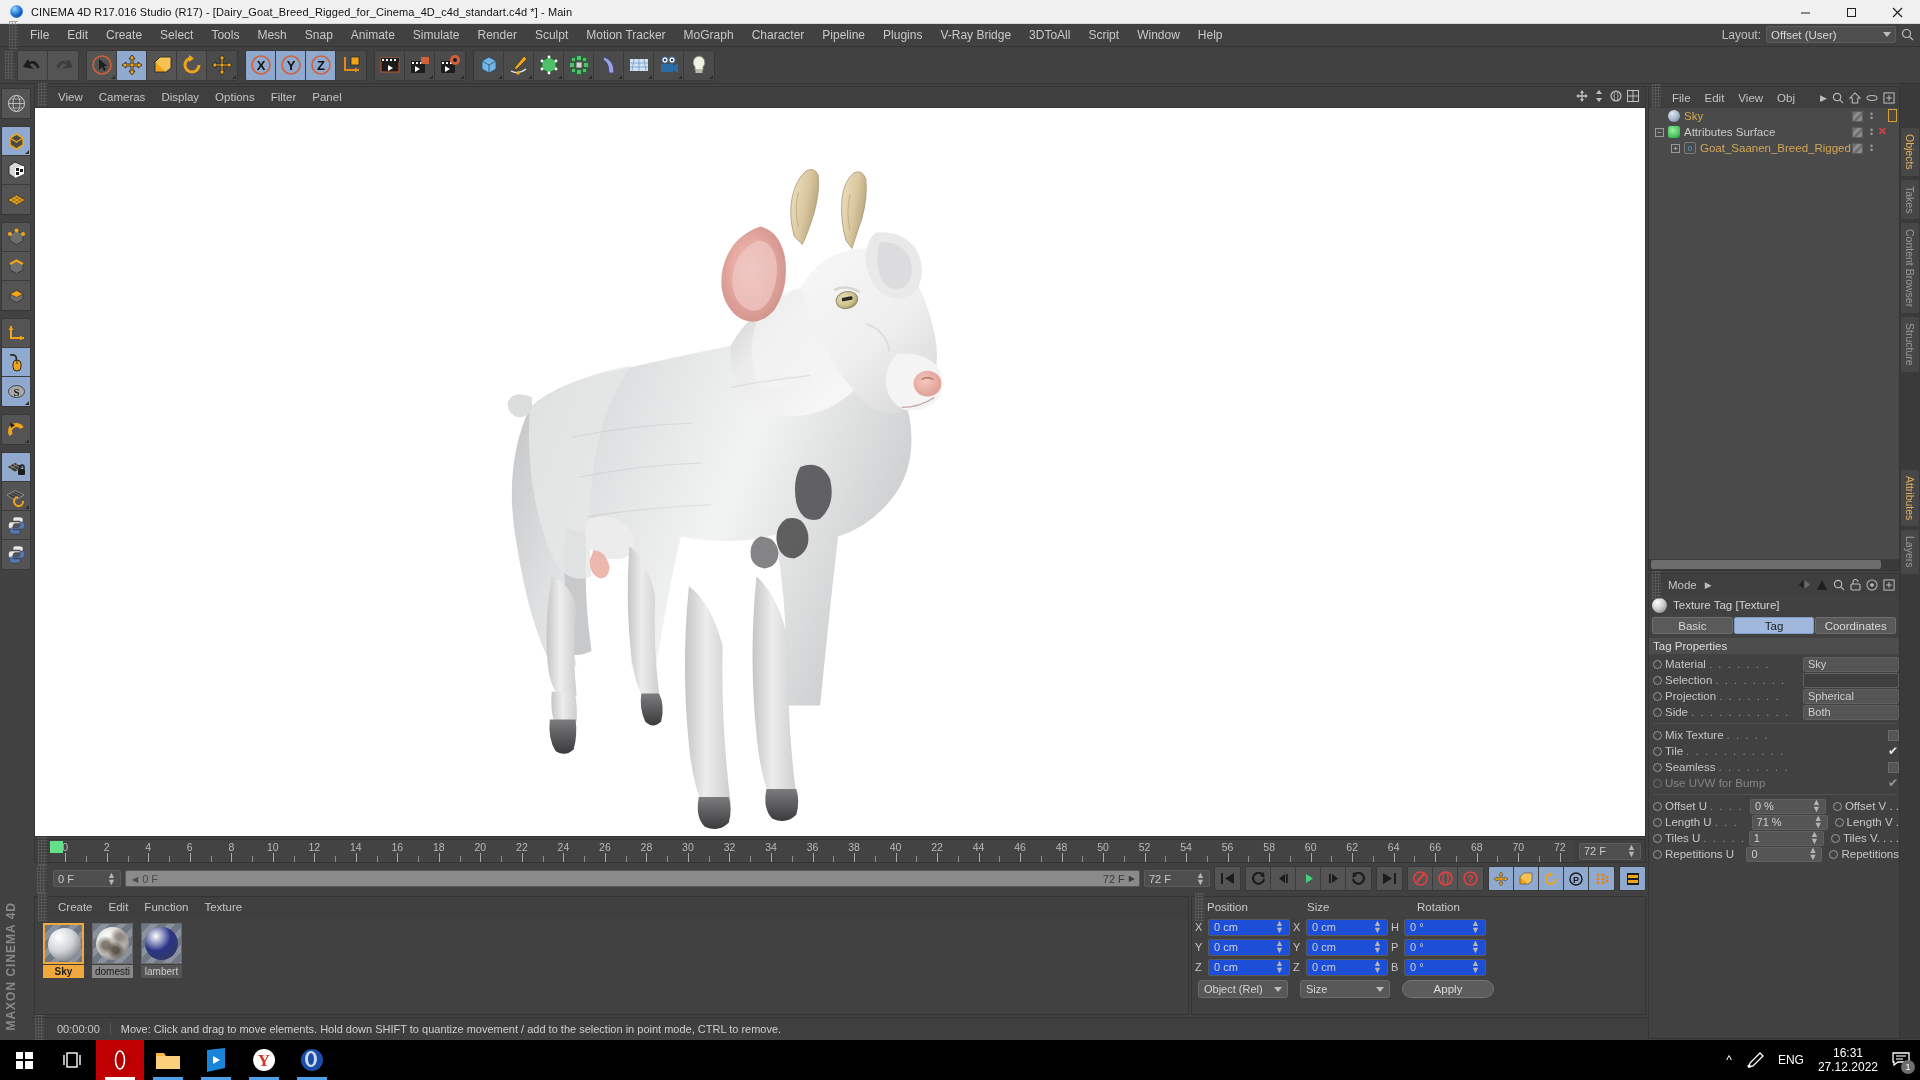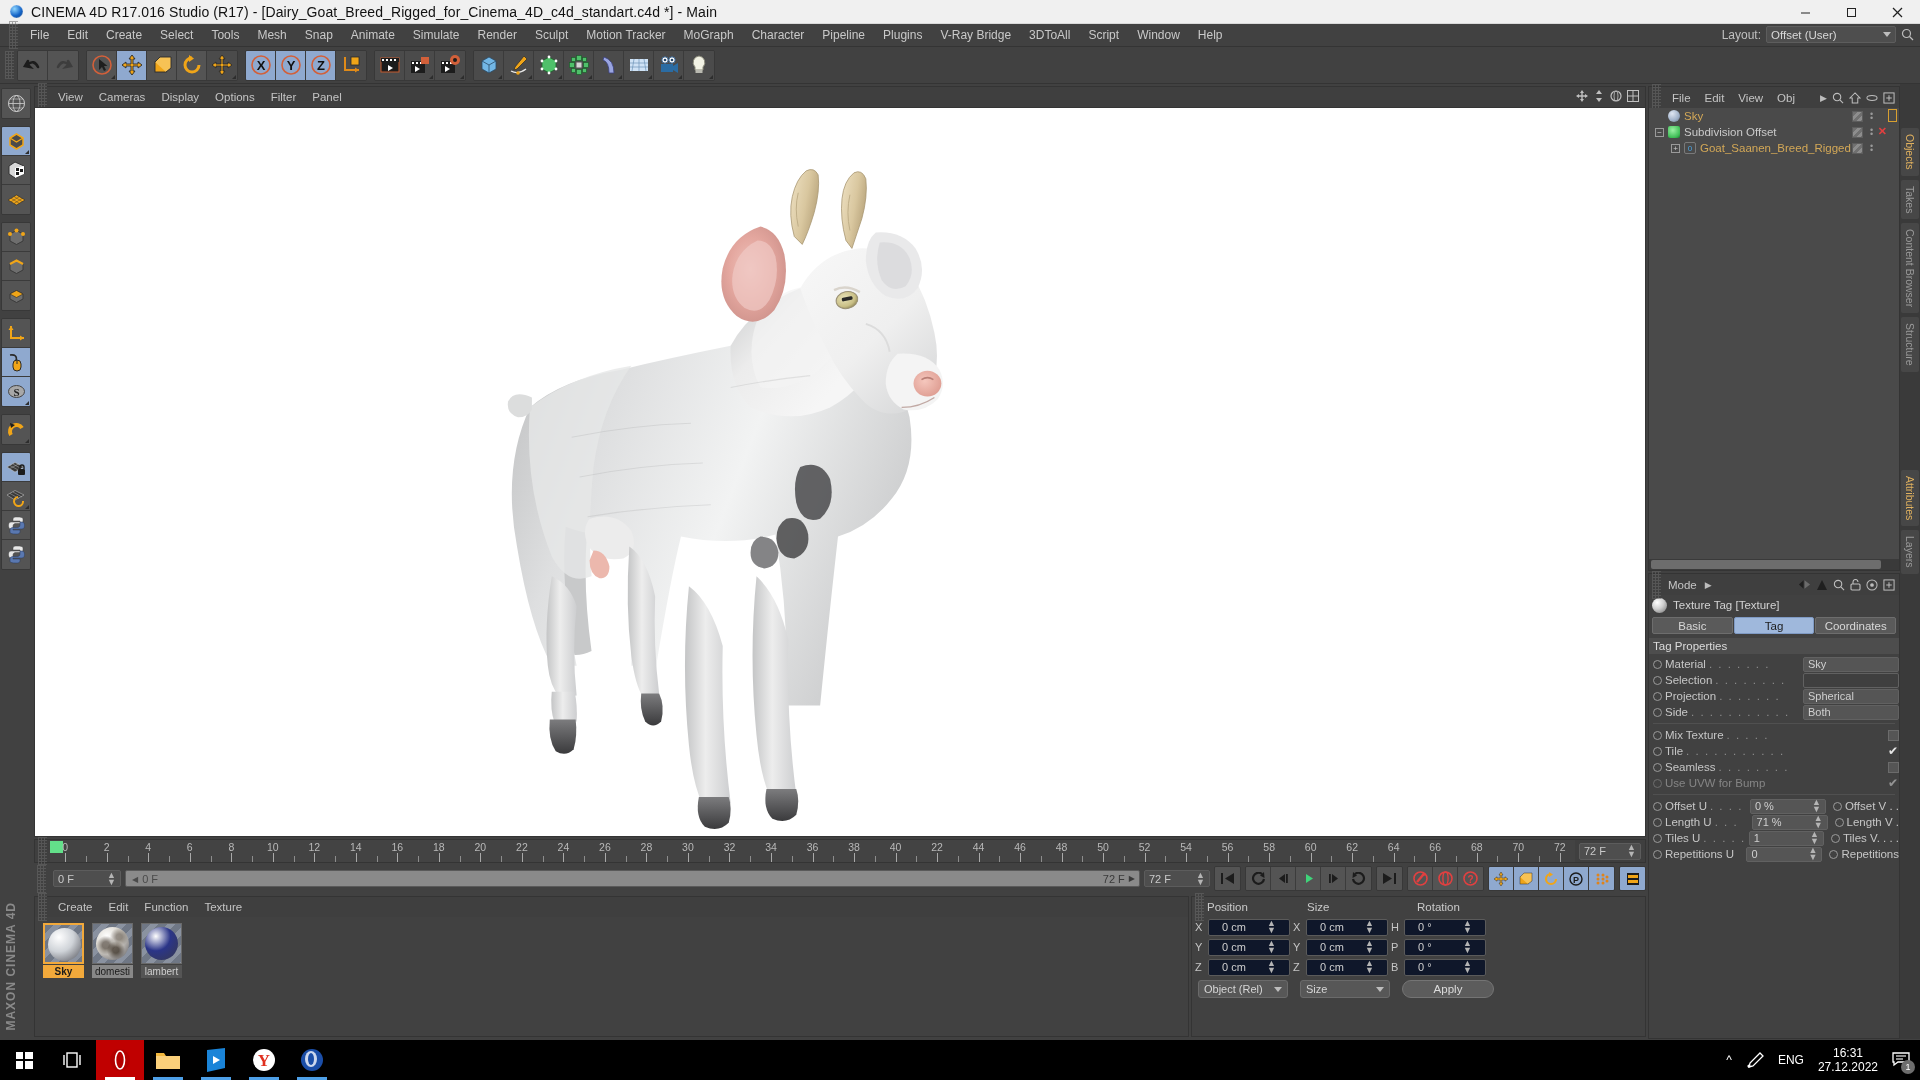--- a/index.html
+++ b/index.html
@@ -7,21 +7,21 @@
     font-family:"Liberation Sans", sans-serif; }
   body{ position:relative; }
 
   
   .titlebar{ height:24px; background:#f0f0f0; display:flex; align-items:center;
     border-bottom:1px solid #d9d9d9; position:relative; }
   .tb-icon{ width:20px;height:16px;display:flex;align-items:center;justify-content:center;margin-left:6px;}
   .tb-dot{ width:13px;height:13px;border-radius:50%;
     background:radial-gradient(circle at 35% 30%, #8fd6ff 0%, #1464c8 55%, #0b3a78 100%);
     box-shadow:inset 0 0 1px #fff; }
-  .tb-title{ font-size:14px;color:#111; margin-left:5px; letter-spacing:.1px;}
+  .tb-title{ font-size:11px;color:#111; margin-left:5px; letter-spacing:.1px;}
   .tb-btns{ position:absolute; right:0; top:0; display:flex; height:24px;}
   .tb-btn{ width:46px;height:24px;display:flex;align-items:center;justify-content:center;
     font-size:12px;color:#222;}
   .tb-btn svg{display:block;}
 
   
   .app{ position:absolute; top:24px; left:0; width:1920px; height:1016px; background:#414141;}
 
   .menubar{ height:23px; background:#414141; display:flex; align-items:center;
     padding-left:6px; border-bottom:1px solid #343434; position:relative;}
@@ -115,22 +115,22 @@
   .matname{ font-size:10px; color:#cfcfcf; text-align:center; background:#555; margin-top:1px;
     white-space:nowrap; overflow:hidden; height:13px; line-height:13px;}
   .matcell.sel .matname{ background:#f2a93b; color:#1a1a1a; font-weight:bold;}
   .matcell.sel2 .matname{ background:#888; color:#1a1a1a;}
 
   
   .coord{ width:455px; background:#414141; border:1px solid #343434; display:flex; flex-direction:column;}
   .chead{ height:20px; display:flex; align-items:center; font-size:11.5px; color:#c9c9c9;}
   .crow{ display:flex; align-items:center; height:20px; gap:3px; padding:0 3px;}
   .caxis{ width:10px; font-size:11px; color:#c6c6c6;}
-  .cfield{ width:82px; height:17px; background:#0f172a; border:1px solid #5a5a5a; border-radius:2px;
-    color:#cfcfcf; font-size:11px; display:flex; align-items:center; padding:0 13px;
+  .cfield{ width:82px; height:17px; background:#1d4ed8; border:1px solid #5a5a5a; border-radius:2px;
+    color:#cfcfcf; font-size:11px; display:flex; align-items:center; padding:0 5px;
     justify-content:space-between;}
   .cbtnrow{ display:flex; gap:12px; padding:3px 6px; align-items:center;}
   .cselect{ width:90px;height:18px;background:#575757;border:1px solid #6a6a6a;border-radius:3px;
     font-size:11px;color:#d5d5d5;display:flex;align-items:center;justify-content:space-between;padding:0 5px;}
   .capply{ width:92px;height:18px;background:#5c5c5c;border:1px solid #747474;border-radius:9px;
     font-size:11.5px;color:#dcdcdc;display:flex;align-items:center;justify-content:center;}
 
   
   .statusbar{ height:22px; background:#3f3f3f; display:flex; align-items:center;
     border-top:1px solid #343434; }
@@ -1134,20 +1134,25 @@
             </div>
             <div class="cselect">
               <span>Size</span>
               <span class="caret"></span>
             </div>
             <div class="capply">Apply</div>
           </div>
         </div>
       </div>
 
+      <div class="statusbar">
+        <div class="grip"></div>
+        <div class="time">00:00:00</div>
+        <div class="msg">Move: Click and drag to move elements. Hold down SHIFT to quantize movement / add to the selection in point mode, CTRL to remove.</div>
+      </div>
     </div>
 
     <div class="rightcol">
       <div style="display:flex; flex:1; min-height:0;">
         <div style="flex:1; display:flex; flex-direction:column; min-width:0;">
 
           <div class="ompane">
             <div class="omtop" id="ommenu">
               <div class="grip"></div>
               <div class="mi">File</div>
@@ -1178,21 +1183,21 @@
                   <span style="display: inline-block; width: 13px;"></span>
                   <span style="display: inline-block; width: 12px; height: 12px; margin-right: 4px; border-radius: 50%; background: radial-gradient(circle at 35% 30%, rgb(223, 230, 242) 0%, rgb(159, 176, 200) 60%, rgb(94, 109, 128) 100%);"></span>
                   <span class="oname" style="color: rgb(211, 168, 87);">Sky</span>
                   <span class="otag"></span>
                   <span class="odots">•<br>•</span>
                   <span style="position: absolute; right: 2px; top: 1px; width: 9px; height: 13px; border: 1px solid rgb(216, 160, 48); background: rgb(74, 74, 74);"></span>
                 </div>
                 <div class="orow" style="padding-left: 6px;">
                   <span style="display: inline-block; width: 9px; height: 9px; border: 1px solid rgb(154, 154, 154); color: rgb(207, 207, 207); font-size: 8px; line-height: 8px; text-align: center; margin-right: 4px;">−</span>
                   <span style="display: inline-block; width: 12px; height: 12px; margin-right: 4px; border-radius: 2px; background: radial-gradient(circle at 40% 35%, rgb(155, 240, 164) 0%, rgb(61, 188, 85) 70%, rgb(29, 112, 48) 100%);"></span>
-                  <span class="oname" style="color: rgb(202, 202, 202);">Subdivision Offset</span>
+                  <span class="oname" style="color: rgb(202, 202, 202);">Attributes Surface</span>
                   <span class="otag"></span>
                   <span class="odots">•<br>•</span>
                   <span style="position: absolute; right: 12px; top: 1px; color: rgb(224, 64, 64); font-size: 11px; font-weight: bold;">✕</span>
                 </div>
                 <div class="orow" style="padding-left: 22px;">
                   <span style="display: inline-block; width: 9px; height: 9px; border: 1px solid rgb(154, 154, 154); color: rgb(207, 207, 207); font-size: 8px; line-height: 8px; text-align: center; margin-right: 4px;">+</span>
                   <span style="display: inline-block; width: 12px; height: 12px; margin-right: 4px; border-radius: 2px; background: rgb(74, 74, 74); border: 1px solid rgb(122, 122, 122); color: rgb(74, 163, 224); font-size: 8px; text-align: center; line-height: 11px;">0</span>
                   <span class="oname" style="color: rgb(211, 168, 87);">Goat_Saanen_Breed_Rigged</span>
                   <span class="otag"></span>
                   <span class="odots">•<br>•</span>

